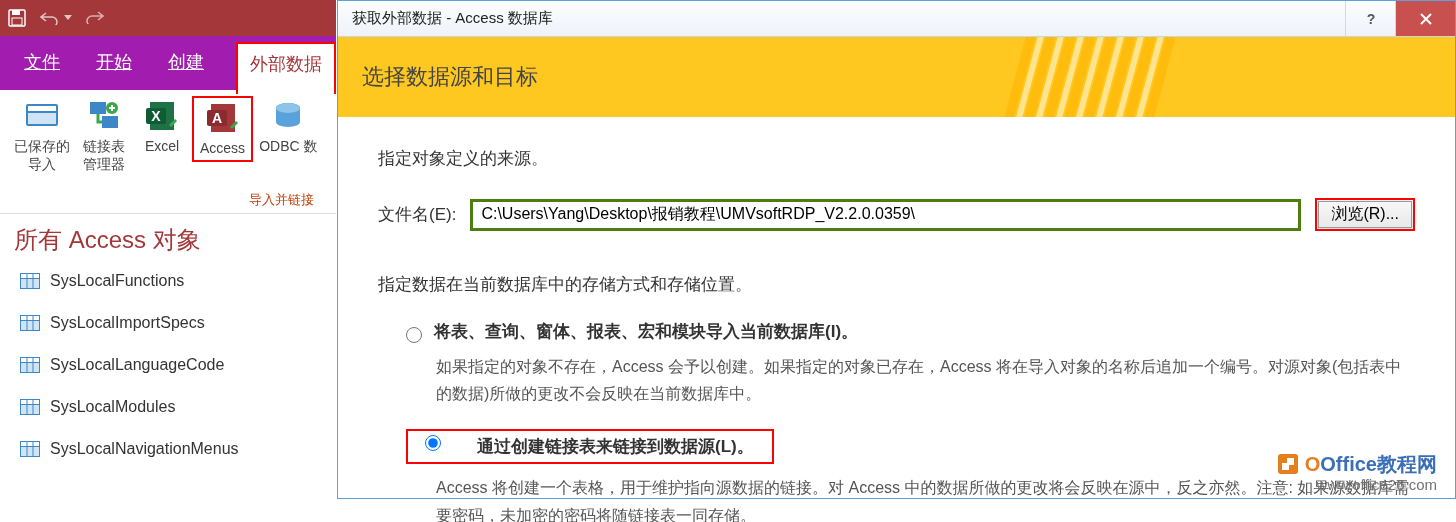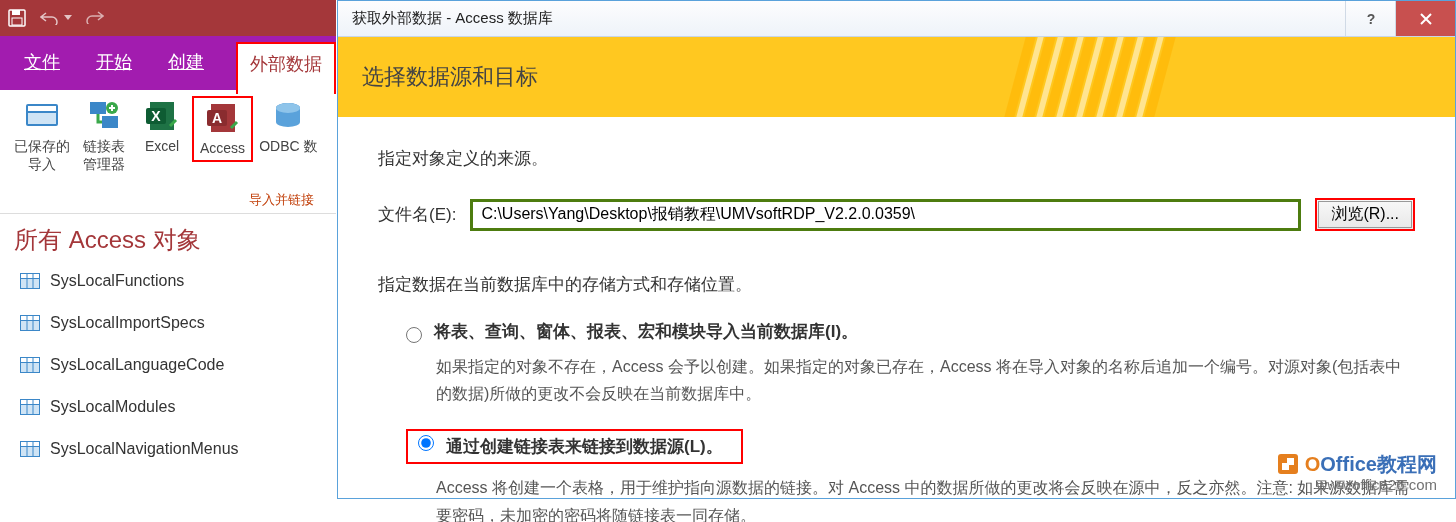--- a/index.html
+++ b/index.html
@@ -199,22 +199,23 @@
     .radio-row label { font-weight: 700; font-size: 17px; }
     .radio-desc {
       padding-left: 30px;
       font-size: 16px;
       color: #555;
       line-height: 1.7;
       margin-bottom: 22px;
     }
     .radio-selected-box {
       border: 2px solid #FF0000;
-      padding: 4px 18px 4px 10px;
+      padding: 4px 18px 4px 17px;
       display: inline-flex;
+      gap: 24px;
     }
     
     .watermark {
       position: absolute;
       right: 18px;
       bottom: 4px;
       text-align: right;
       line-height: 1.2;
     }
     .wm-top { font-size: 20px; font-weight: 700; }

